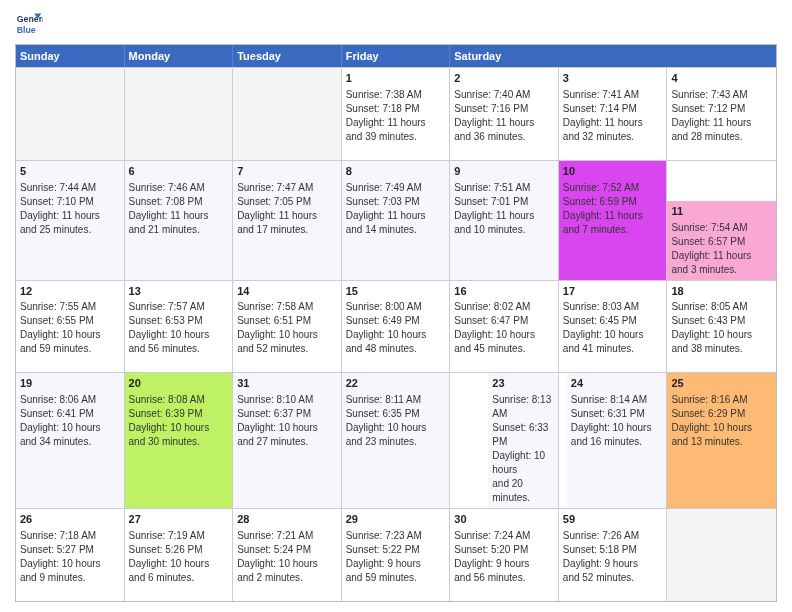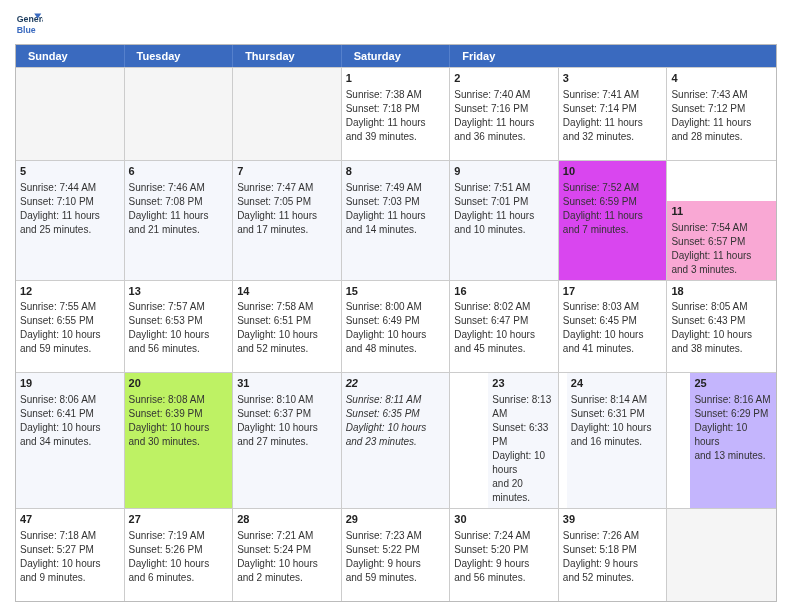--- a/index.html
+++ b/index.html
@@ -62,21 +62,21 @@
     }
     .cal-header-row {
       display: grid;
       grid-template-columns: repeat(7, 1fr);
       background: #3a6abf;
     }
     .cal-header-cell {
       color: #fff;
       font-weight: bold;
       font-size: 11px;
-      padding: 5px 12px;
+      padding: 5px 4px;
       text-align: left;
       border-right: 1px solid #5580cc;
     }
     .cal-header-cell:last-child { border-right: none; }
     .cal-body {
       flex: 1;
       display: flex;
       flex-direction: column;
     }
     .cal-row {
@@ -127,24 +127,24 @@
     </div>
     <div class="title-block">
       <h1></h1>
       <h2></h2>
     </div>
   </div>
 
   <div class="calendar">
     <div class="cal-header-row">
     <div class="cal-header-cell">Sunday</div>
+        <div class="cal-header-cell">Monday</div>
         <div class="cal-header-cell">Tuesday</div>
-        <div class="cal-header-cell">Thursday</div>
+        <div class="cal-header-cell">Friday</div>
         <div class="cal-header-cell">Saturday</div>
-        <div class="cal-header-cell">Friday</div>
       </div>
     <div class="cal-body">
     <div class="cal-row">
           <div class="cal-cell empty"></div>
           <div class="cal-cell empty"></div>
           <div class="cal-cell empty"></div>
           <div class="cal-cell">
             <span class="day-num">1</span>
             <div class="sun-info">Sunrise: 7:38 AM<br>Sunset: 7:18 PM<br>Daylight: 11 hours<br>and 39 minutes.</div>
           </div>
@@ -227,59 +227,59 @@
             <div class="sun-info">Sunrise: 8:06 AM<br>Sunset: 6:41 PM<br>Daylight: 10 hours<br>and 34 minutes.</div>
           </div>
           <div class="cal-cell" style="background: #bef264;">
             <span class="day-num">20</span>
             <div class="sun-info">Sunrise: 8:08 AM<br>Sunset: 6:39 PM<br>Daylight: 10 hours<br>and 30 minutes.</div>
           </div>
           <div class="cal-cell" style="background: rgb(245, 247, 252);">
             <span class="day-num">31</span>
             <div class="sun-info">Sunrise: 8:10 AM<br>Sunset: 6:37 PM<br>Daylight: 10 hours<br>and 27 minutes.</div>
           </div>
-          <div class="cal-cell" style="background: rgb(245, 247, 252); font-style: italic;">
+          <div class="cal-cell" style="background: rgb(245, 247, 252);">
             <span class="day-num">22</span>
             <div class="sun-info">Sunrise: 8:11 AM<br>Sunset: 6:35 PM<br>Daylight: 10 hours<br>and 23 minutes.</div>
           </div>
           <div class="cal-cell" style="background: rgb(245, 247, 252); margin-left: 38px;">
             <span class="day-num">23</span>
             <div class="sun-info">Sunrise: 8:13 AM<br>Sunset: 6:33 PM<br>Daylight: 10 hours<br>and 20 minutes.</div>
           </div>
           <div class="cal-cell" style="background: rgb(245, 247, 252); margin-left: 8px;">
             <span class="day-num">24</span>
             <div class="sun-info">Sunrise: 8:14 AM<br>Sunset: 6:31 PM<br>Daylight: 10 hours<br>and 16 minutes.</div>
           </div>
-          <div class="cal-cell" style="background: #c4b5fd; margin-left: 23px;">
+          <div class="cal-cell" style="background: #fdba74;">
             <span class="day-num">25</span>
             <div class="sun-info">Sunrise: 8:16 AM<br>Sunset: 6:29 PM<br>Daylight: 10 hours<br>and 13 minutes.</div>
           </div>
         </div>
         <div class="cal-row">
           <div class="cal-cell">
-            <span class="day-num">47</span>
+            <span class="day-num">26</span>
             <div class="sun-info">Sunrise: 7:18 AM<br>Sunset: 5:27 PM<br>Daylight: 10 hours<br>and 9 minutes.</div>
           </div>
           <div class="cal-cell">
             <span class="day-num">27</span>
             <div class="sun-info">Sunrise: 7:19 AM<br>Sunset: 5:26 PM<br>Daylight: 10 hours<br>and 6 minutes.</div>
           </div>
           <div class="cal-cell">
             <span class="day-num">28</span>
             <div class="sun-info">Sunrise: 7:21 AM<br>Sunset: 5:24 PM<br>Daylight: 10 hours<br>and 2 minutes.</div>
           </div>
           <div class="cal-cell">
             <span class="day-num">29</span>
             <div class="sun-info">Sunrise: 7:23 AM<br>Sunset: 5:22 PM<br>Daylight: 9 hours<br>and 59 minutes.</div>
           </div>
           <div class="cal-cell">
             <span class="day-num">30</span>
             <div class="sun-info">Sunrise: 7:24 AM<br>Sunset: 5:20 PM<br>Daylight: 9 hours<br>and 56 minutes.</div>
           </div>
           <div class="cal-cell">
-            <span class="day-num">39</span>
+            <span class="day-num">59</span>
             <div class="sun-info">Sunrise: 7:26 AM<br>Sunset: 5:18 PM<br>Daylight: 9 hours<br>and 52 minutes.</div>
           </div>
           <div class="cal-cell empty"></div>
         </div>
       </div>
   </div>
 </div>
 
 </body></html>

